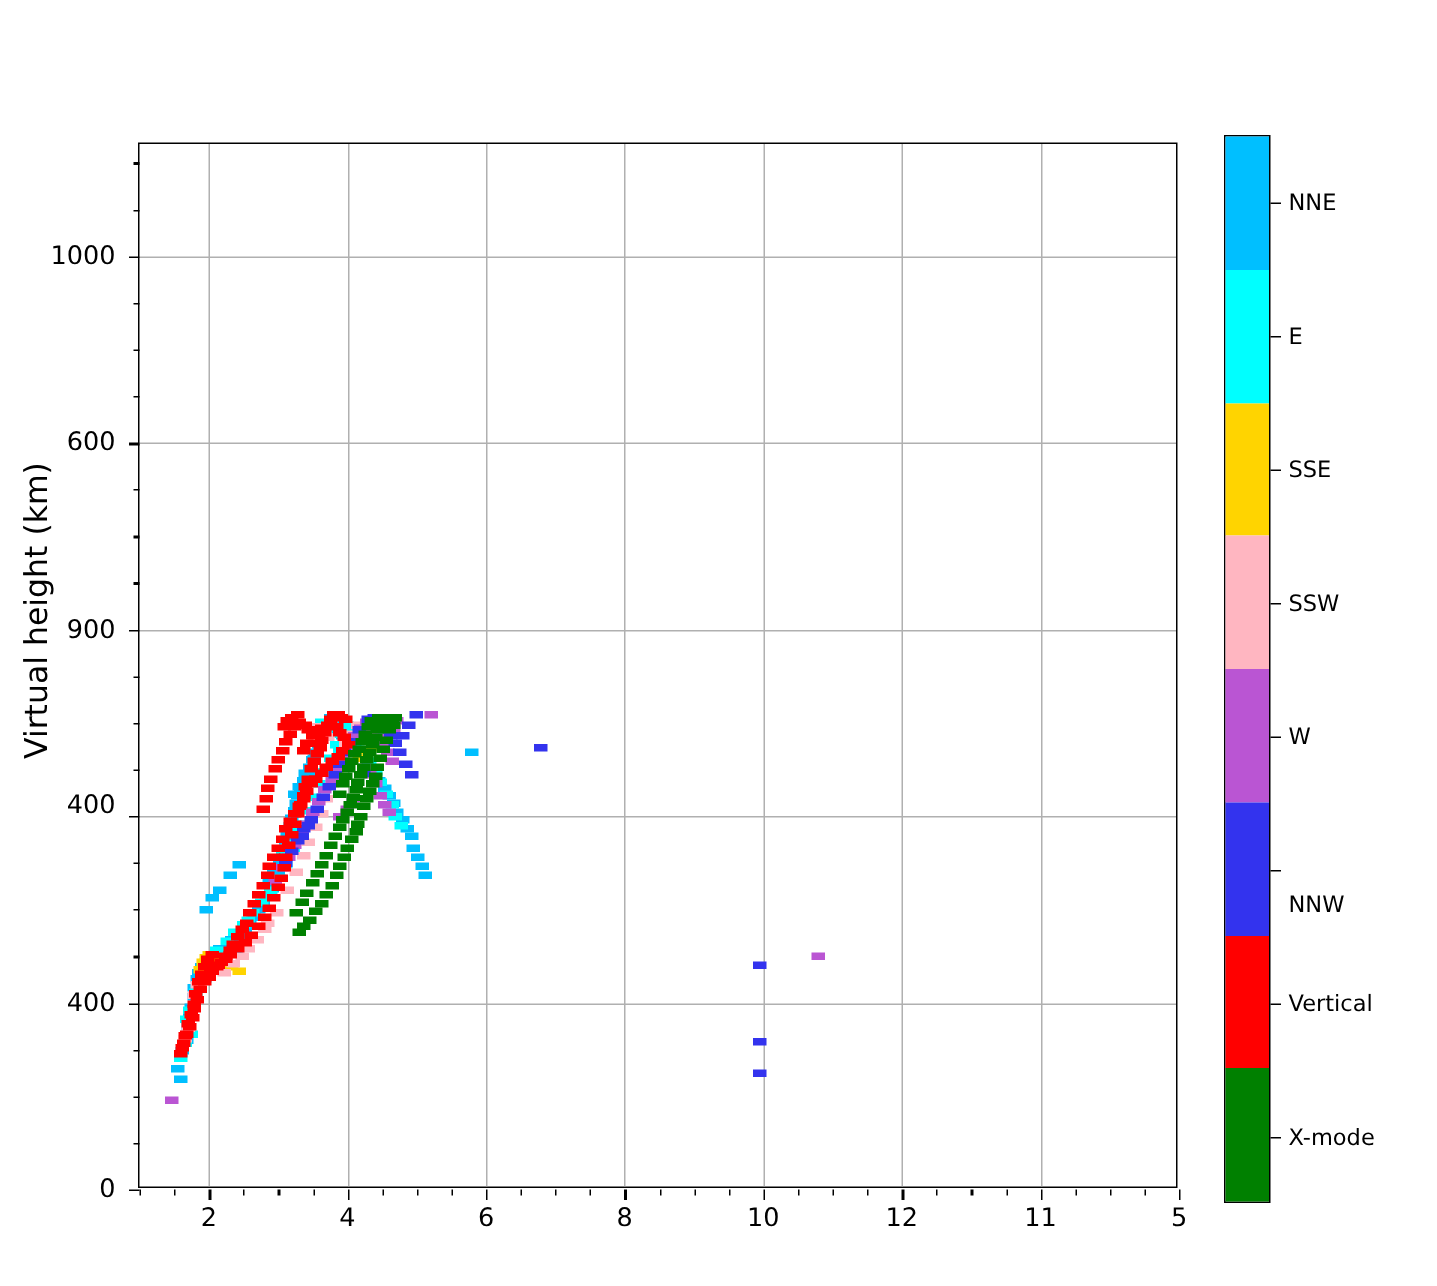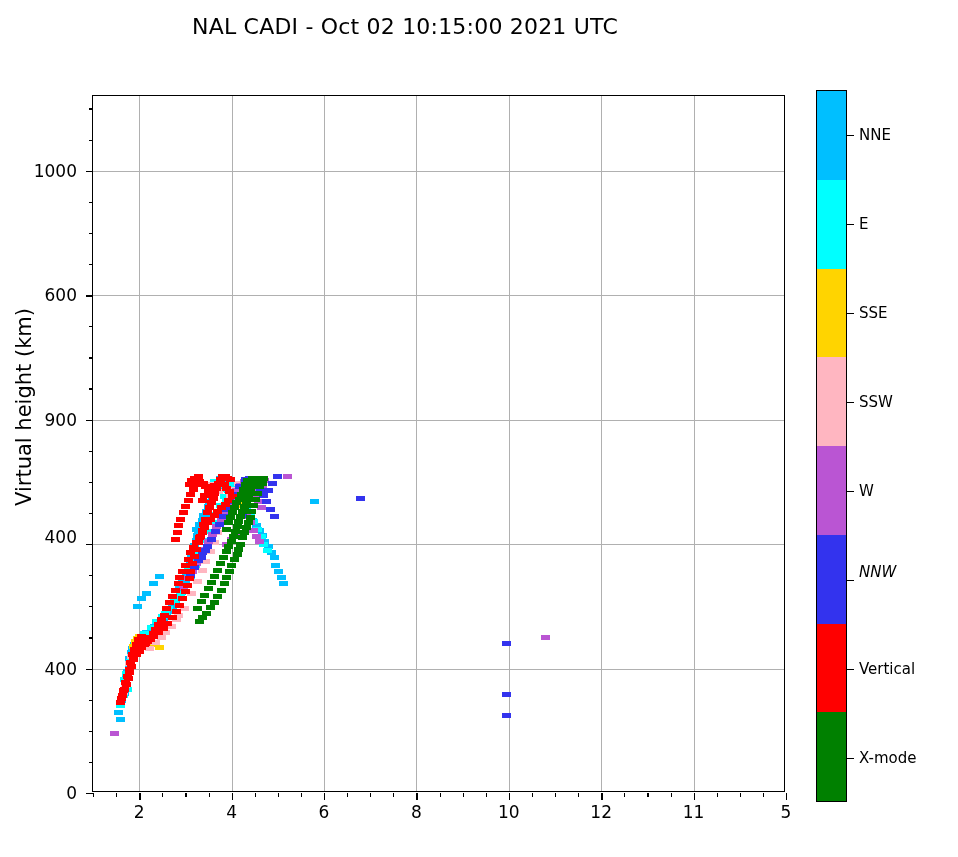--- a/index.html
+++ b/index.html
@@ -110,21 +110,20 @@
     font-size: 15px; color: #000;
     transform: translateY(-50%);
     white-space: nowrap;
   }
 </style>
 </head>
 <body>
 
 <div id="root">
 
-  <div class="chart-title">NAL CADI - Oct 02 10:15:00 2021 UTC</div>
 
   <div class="plot-frame">
     <div class="plot-inner" id="plot-inner">
         <div class="gridline-v" style="left: 46.2px;"></div>
         <div class="gridline-v" style="left: 138.6px;"></div>
         <div class="gridline-v" style="left: 231px;"></div>
         <div class="gridline-v" style="left: 323.4px;"></div>
         <div class="gridline-v" style="left: 415.8px;"></div>
         <div class="gridline-v" style="left: 508.2px;"></div>
         <div class="gridline-v" style="left: 600.6px;"></div>
@@ -651,20 +650,20 @@
       <div class="cbar-label" style="top: 134.5px;">NNE</div>
       <div class="cbar-tick" style="top: 223.5px;"></div>
       <div class="cbar-label" style="top: 223.5px;">E</div>
       <div class="cbar-tick" style="top: 312.5px;"></div>
       <div class="cbar-label" style="top: 312.5px;">SSE</div>
       <div class="cbar-tick" style="top: 401.5px;"></div>
       <div class="cbar-label" style="top: 401.5px;">SSW</div>
       <div class="cbar-tick" style="top: 490.5px;"></div>
       <div class="cbar-label" style="top: 490.5px;">W</div>
       <div class="cbar-tick" style="top: 579.5px;"></div>
-      <div class="cbar-label" style="top: 572px; font-style: italic;">NNW</div>
+      <div class="cbar-label" style="top: 603px;">NNW</div>
       <div class="cbar-tick" style="top: 668.5px;"></div>
       <div class="cbar-label" style="top: 668.5px;">Vertical</div>
       <div class="cbar-tick" style="top: 757.5px;"></div>
       <div class="cbar-label" style="top: 757.5px;">X-mode</div>
     </div>
 
 </div>
 
 </body></html>

